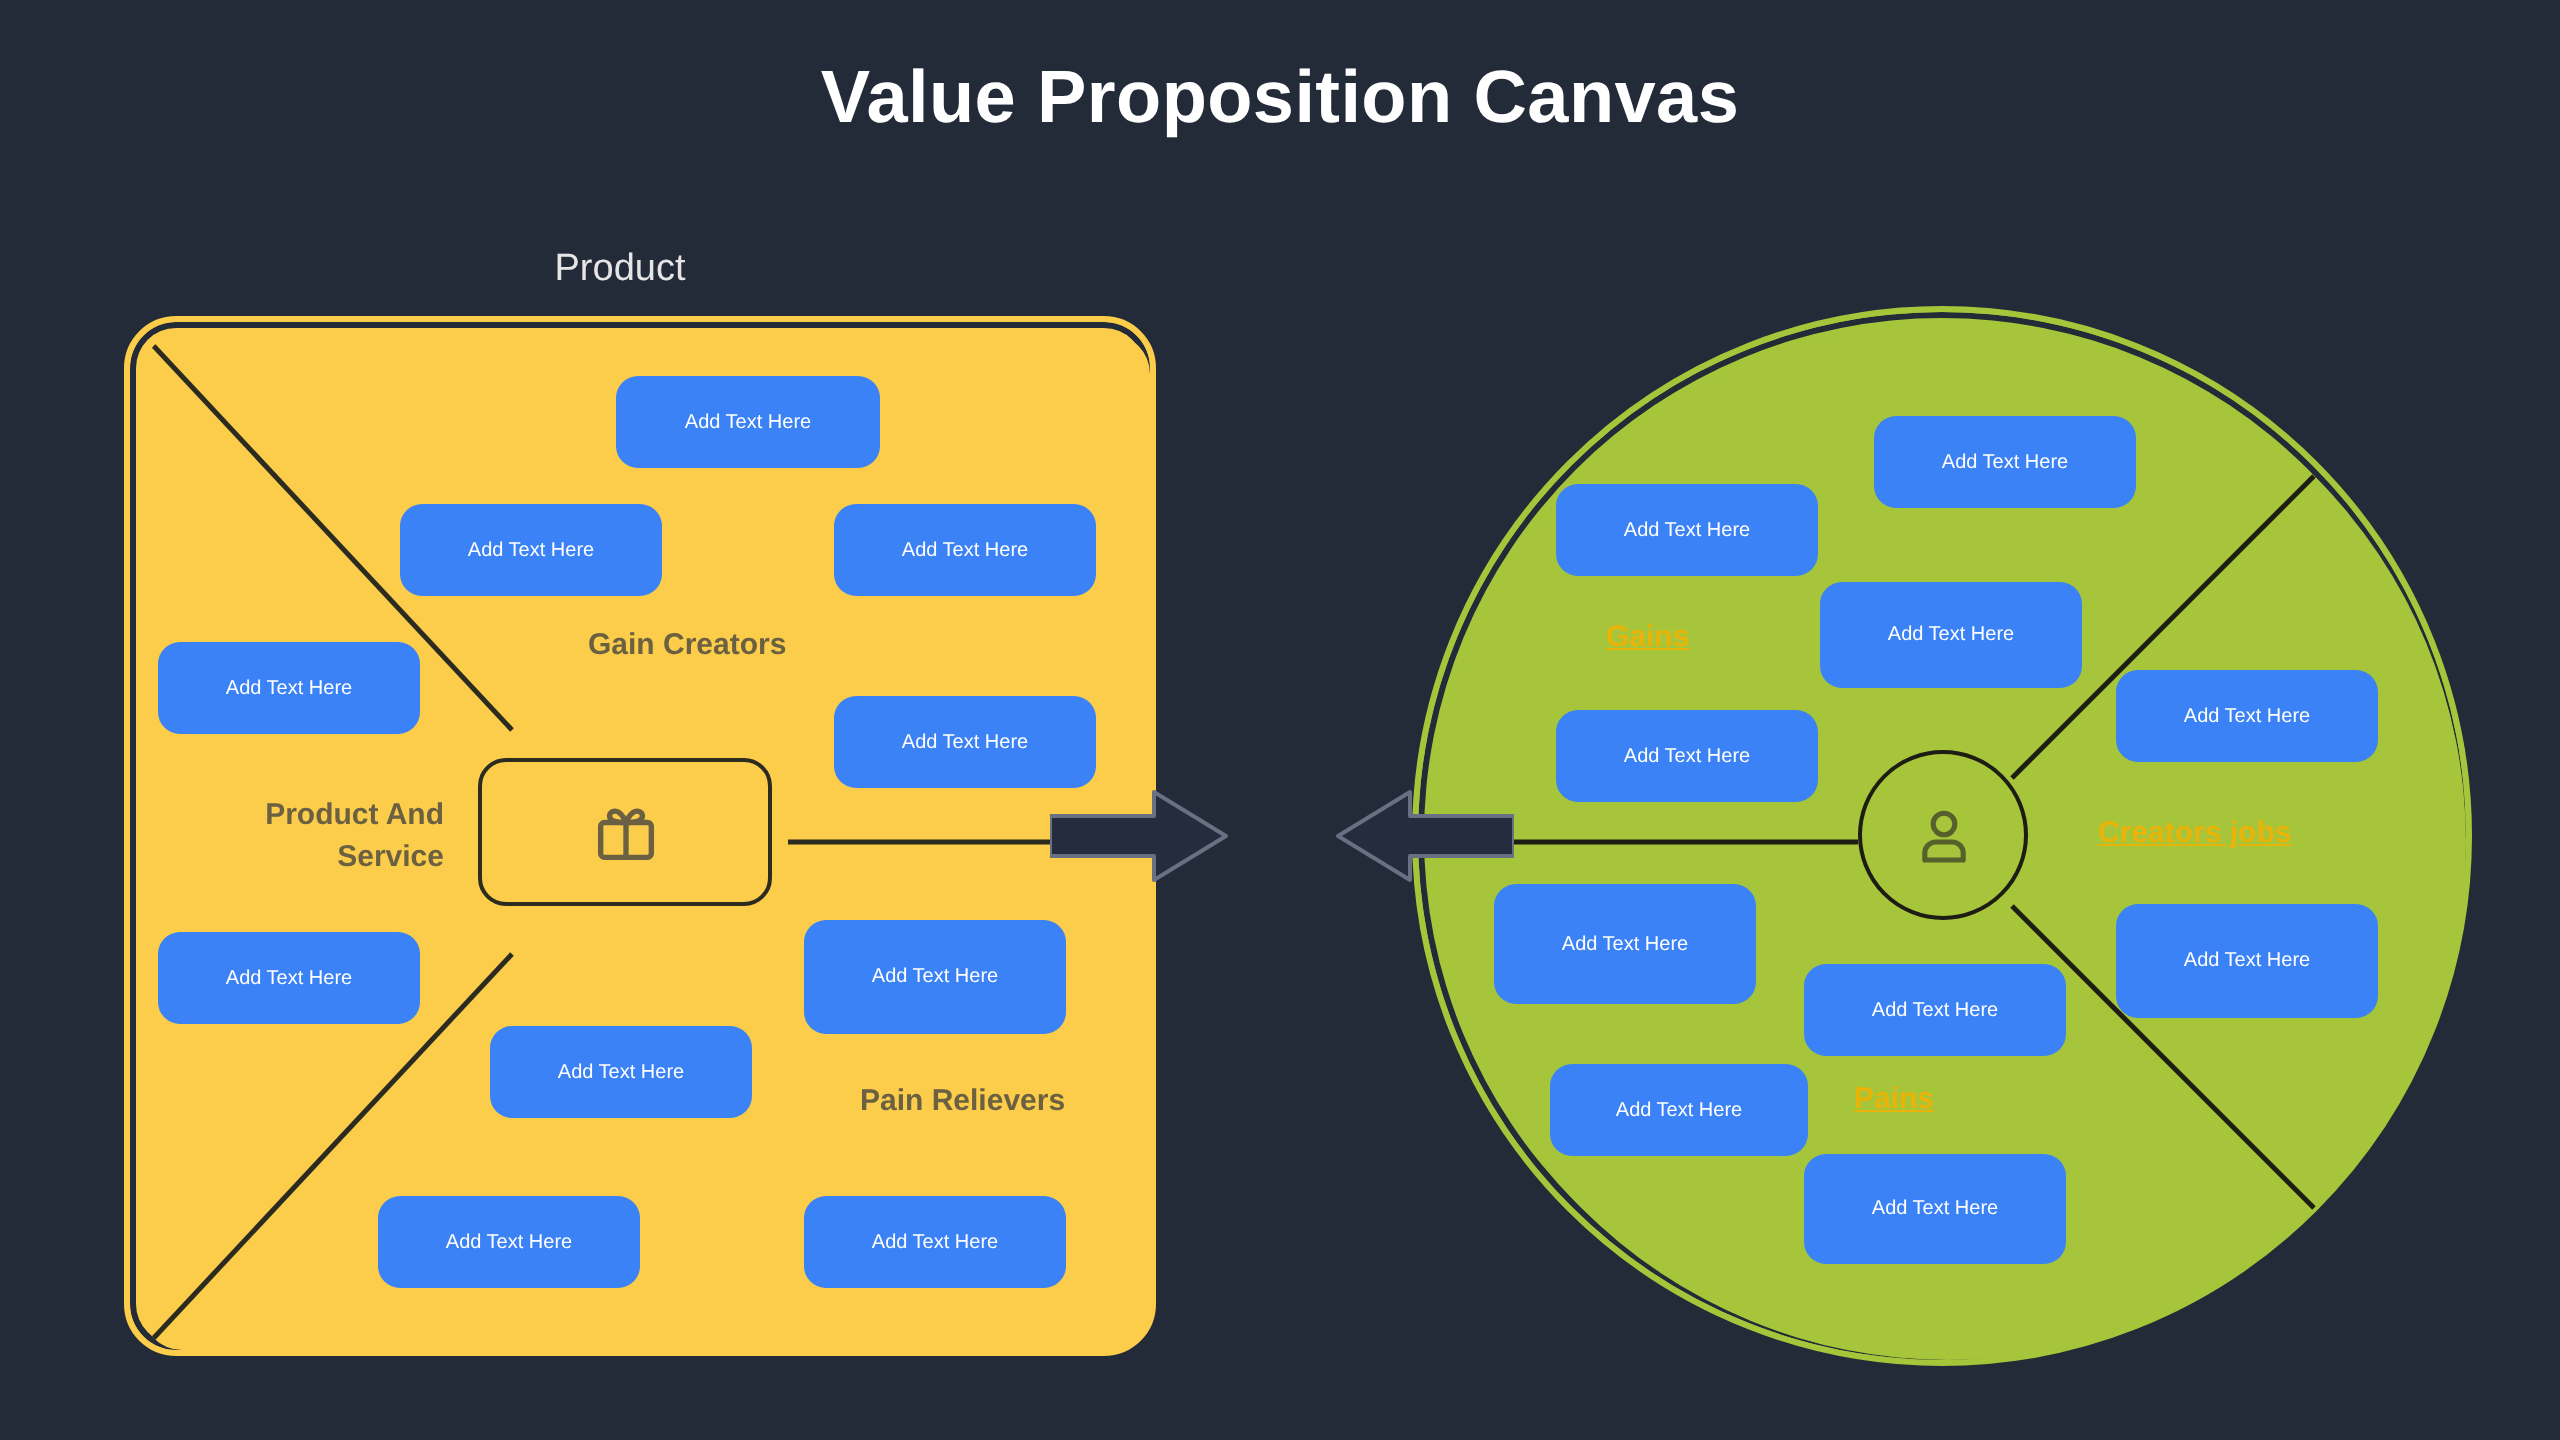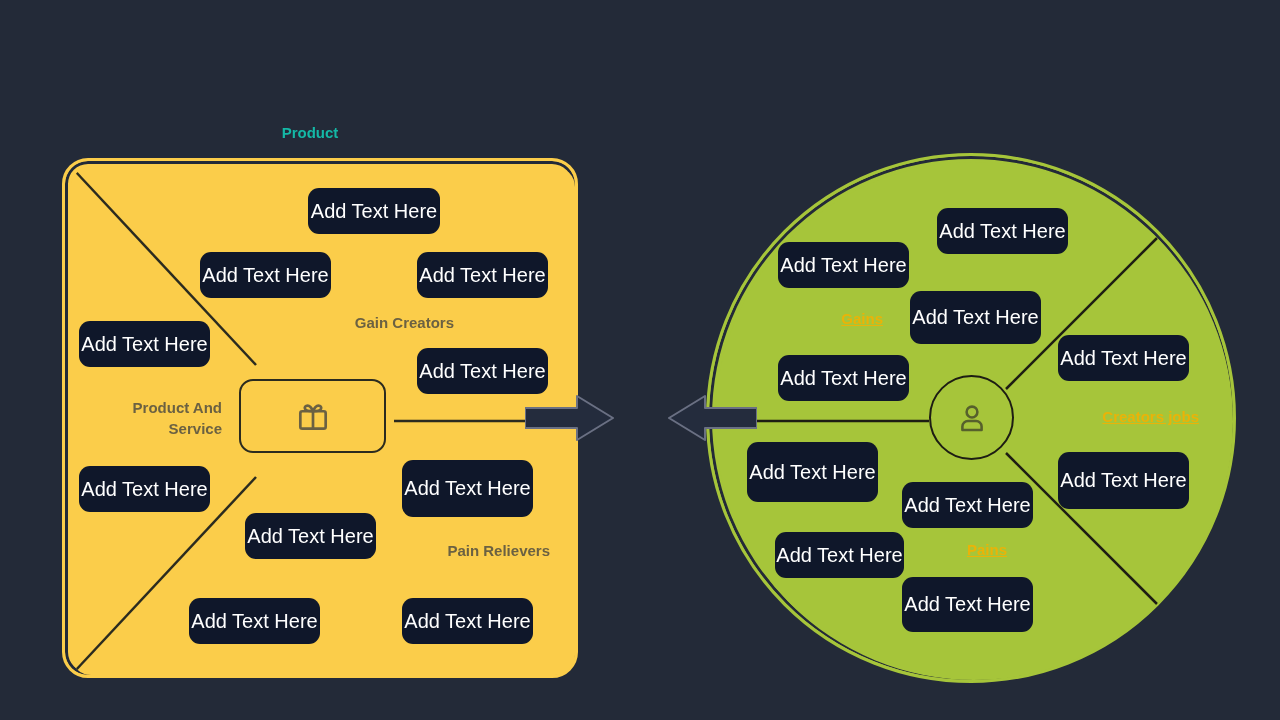--- a/index.html
+++ b/index.html
@@ -31,23 +31,23 @@
     text-align: center;
     font-size: 37px;
     font-weight: bold;
     color: #ffffff;
     letter-spacing: 0.2px;
   }
 
   
   .side-heading {
     position: absolute;
-    font-size: 15px;
-    font-weight: bold;
-    color: #14b8a6;
+    font-size: 19px;
+    font-weight: normal;
+    color: #e5e5e5;
     text-align: center;
   }
   #heading-product { left: 185px; top: 124px; width: 250px; }
   #heading-customer { left: 829px; top: 122px; width: 250px; }
 
   
   .product-panel {
     position: absolute;
     left: 62px;
     top: 158px;
@@ -98,38 +98,38 @@
     left: 0; top: 0;
     pointer-events: none;
   }
 
   
   .section-label {
     position: absolute;
     font-size: 15px;
     font-weight: bold;
     color: #6b6142;
-    text-align: right;
+    text-align: left;
     line-height: 20px;
   }
   .section-label.green { color: #eab308; text-decoration: underline; }
   #label-gain-creators { left: 294px; top: 313px; width: 160px; }
   #label-product-service { left: 82px; top: 397px; width: 140px; text-align: right; line-height: 21px; }
   #label-pain-relievers { left: 430px; top: 541px; width: 120px; }
   #label-gains { left: 803px; top: 309px; width: 80px; }
   #label-customer-jobs { left: 1049px; top: 407px; width: 150px; }
   #label-pains { left: 927px; top: 540px; width: 80px; }
 
   
   .chip {
     position: absolute;
-    background: #0f172a;
+    background: #3b82f6;
     color: #ffffff;
     border-radius: 11px;
-    font-size: 20px;
+    font-size: 10px;
     display: flex;
     align-items: center;
     justify-content: center;
     height: 46px;
     padding: 0 16px;
     white-space: nowrap;
     box-sizing: border-box;
   }
 
   
@@ -168,20 +168,21 @@
     top: 392px;
   }
   #arrow-right { left: 525px; }
   #arrow-left { left: 667px; }
 </style>
 </head>
 <body>
 
 <div id="canvas">
 
+  <div class="page-title">Value Proposition Canvas</div>
 
   <div class="side-heading" id="heading-product">Product</div>
 
   <div class="product-panel">
     <div class="product-inner">
       <svg class="divider-svg" width="504" height="508" viewBox="0 0 504 508">
         <line x1="4" y1="4" x2="185" y2="198" stroke="#2b2b1f" stroke-width="2.5"></line>
         <line x1="4" y1="504" x2="185" y2="310" stroke="#2b2b1f" stroke-width="2.5"></line>
         <line x1="323" y1="254" x2="504" y2="254" stroke="#2b2b1f" stroke-width="2.5"></line>
       </svg>

